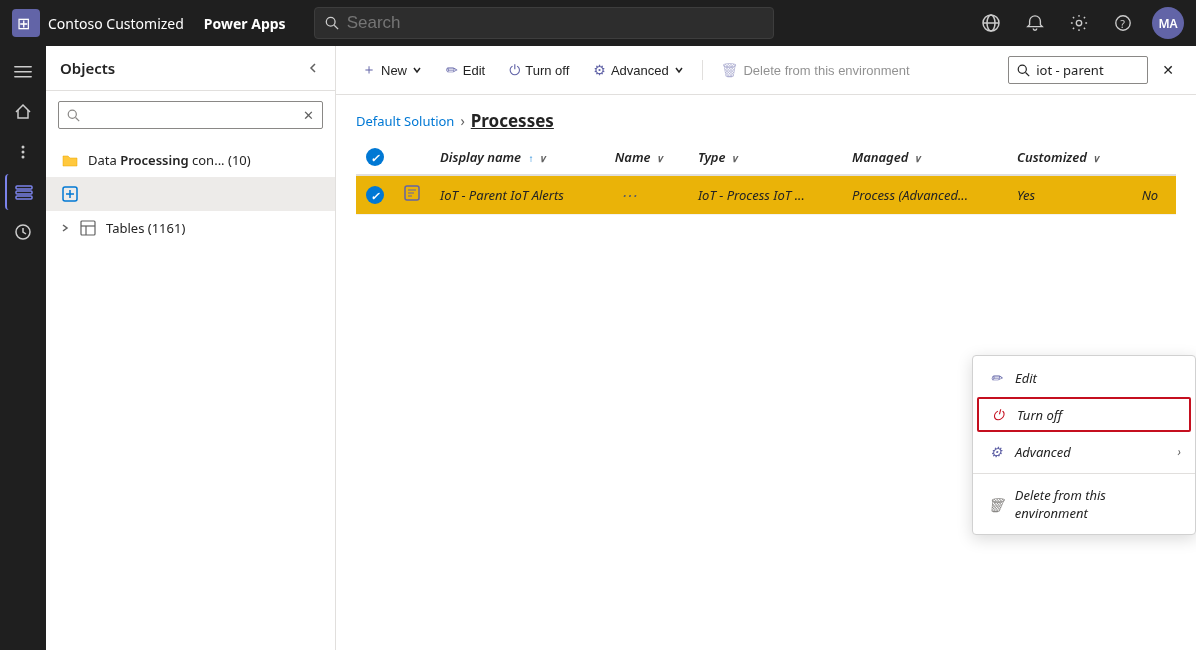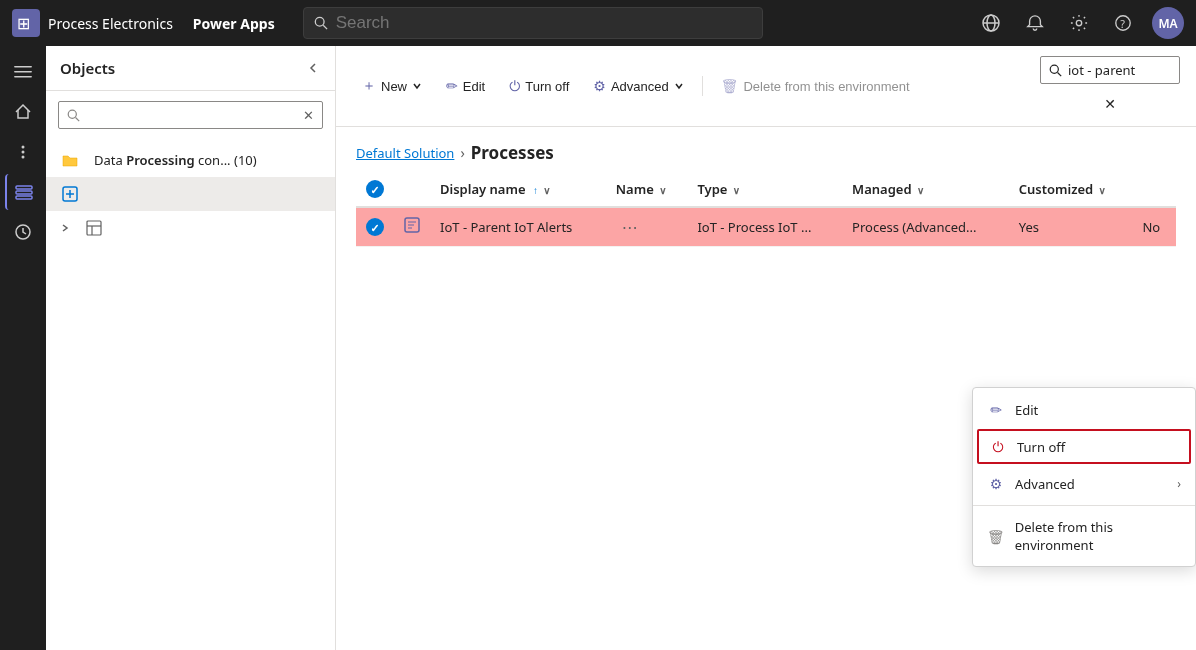--- a/index.html
+++ b/index.html
@@ -56,21 +56,21 @@
     .sidebar-title { font-size: 15px; font-weight: 600; color: #242424; }
     .sidebar-collapse { color: #616161; cursor: pointer; display: flex; align-items: center; }
     .sidebar-search {
       margin: 10px 12px; display: flex; align-items: center;
       border: 1px solid #8a8886; border-radius: 2px; padding: 4px 8px; gap: 6px;
     }
     .sidebar-search input { flex: 1; border: none; outline: none; font-size: 13px; }
     .sidebar-search-clear { color: #616161; cursor: pointer; }
     .sidebar-items { flex: 1; overflow-y: auto; padding: 4px 0; }
     .sidebar-item {
-      display: flex; align-items: center; padding: 7px 14px; gap: 14px;
+      display: flex; align-items: center; padding: 7px 14px; gap: 8px;
       cursor: pointer; color: #242424;
     }
     .sidebar-item.active { background: #edebe9; font-weight: 600; color: #0078d4; }
     .sidebar-item-icon { width: 20px; height: 20px; display: flex; align-items: center; justify-content: center; color: #616161; flex-shrink: 0; }
     .sidebar-item.active .sidebar-item-icon { color: #0078d4; }
     .sidebar-item-label { flex: 1; font-size: 13px; }
     .sidebar-item-label b { font-weight: 600; }
     .sidebar-expand { color: #616161; }
 
     
@@ -82,43 +82,43 @@
       border-bottom: 1px solid #e1dfdd; background: #fff; flex-shrink: 0;
     }
     .toolbar-btn {
       display: flex; align-items: center; gap: 5px;
       padding: 5px 10px; border: none; background: transparent;
       color: #242424; cursor: pointer; border-radius: 2px; font-size: 13px;
     }
     .toolbar-btn .icon { font-size: 14px; color: #6264a7; }
     .toolbar-btn-disabled { opacity: 0.5; cursor: default; }
     .toolbar-sep { width: 1px; height: 20px; background: #e1dfdd; margin: 0 4px; }
-    .toolbar-right { margin-left: auto; display: flex; align-items: center; gap: 8px; flex-direction: column; }
+    .toolbar-right { margin-left: auto; display: flex; align-items: center; gap: 8px; }
     .toolbar-search-box {
       display: flex; align-items: center; border: 1px solid #8a8886; border-radius: 2px;
       padding: 4px 8px; gap: 6px; min-width: 140px;
     }
     .toolbar-search-box span { font-size: 13px; color: #242424; }
 
     
     .breadcrumb { display: flex; align-items: center; padding: 14px 20px 8px; gap: 6px; }
-    .breadcrumb-link { color: #0078d4; cursor: pointer; font-size: 13px; text-decoration: underline; }
+    .breadcrumb-link { color: #0078d4; cursor: pointer; font-size: 13px; }
     .breadcrumb-sep { color: #616161; font-size: 14px; }
-    .breadcrumb-current { font-size: 17px; font-weight: 700; color: #242424; }
-
-    
-    .table-container { flex: 1; overflow: auto; padding: 0 20px; position: relative; }
+    .breadcrumb-current { font-size: 17px; font-weight: 700; color: #242424; text-decoration: underline; }
+
+    
+    .table-container { flex: 1; overflow: auto; padding: 0 20px; position: relative; font-style: italic; }
     table { width: 100%; border-collapse: collapse; }
     thead tr { border-bottom: 2px solid #e1dfdd; }
     th {
       text-align: left; padding: 8px 10px; font-size: 13px; font-weight: 600;
       color: #242424; white-space: nowrap; cursor: pointer;
     }
     td { padding: 8px 10px; font-size: 13px; color: #242424; border-bottom: 1px solid #f3f2f1; }
-    tbody tr.selected { background: #fca5a5; }
+    tbody tr.selected { background: #eab308; }
     .th-sort { margin-left: 4px; font-size: 10px; color: #0078d4; }
     .th-chevron { margin-left: 2px; font-size: 10px; color: #616161; }
     .check-circle { width: 18px; height: 18px; background: #0078d4; border-radius: 50%; display: flex; align-items: center; justify-content: center; }
     .check-circle::after { content: '✓'; color: #fff; font-size: 11px; font-weight: 700; }
     .row-icon { font-size: 14px; color: #6264a7; }
     .col-more { color: #616161; cursor: pointer; font-size: 16px; padding: 2px 6px; border-radius: 2px; }
 
     
     .context-menu {
       position: absolute; left: 636px; top: 215px;
@@ -141,21 +141,21 @@
   </style>
 </head>
 <body>
 
 <div class="topnav">
   <div class="topnav-logo">
     <svg class="topnav-logo-icon" viewBox="0 0 28 28" fill="none">
       <rect width="28" height="28" rx="4" fill="#6264a7"></rect>
       <text x="5" y="20" font-size="16" fill="white">⊞</text>
     </svg>
-    <span class="topnav-logo-text">Process Electronics</span>
+    <span class="topnav-logo-text">Contoso Customized</span>
   </div>
   <span class="topnav-appname">Power Apps</span>
   <div class="topnav-search">
     <svg width="14" height="14" viewBox="0 0 16 16" fill="none">
       <circle cx="6.5" cy="6.5" r="5" stroke="#ccc" stroke-width="1.5"></circle>
       <line x1="10.5" y1="10.5" x2="15" y2="15" stroke="#ccc" stroke-width="1.5"></line>
     </svg>
     <input placeholder="Search" style="">
   </div>
   <div class="topnav-right">
@@ -266,20 +266,21 @@
               <path d="M3 2l4 3-4 3" stroke="#616161" stroke-width="1.5"></path>
             </svg>
         </span>
         <span class="sidebar-item-icon">
           <svg width="16" height="16" viewBox="0 0 16 16" fill="none">
               <rect x="1" y="1" width="14" height="14" rx="1" stroke="#616161" stroke-width="1.2"></rect>
               <line x1="1" y1="6" x2="15" y2="6" stroke="#616161" stroke-width="1.2"></line>
               <line x1="6" y1="6" x2="6" y2="15" stroke="#616161" stroke-width="1.2"></line>
             </svg>
         </span>
+        <span class="sidebar-item-label">Tables (1161)</span>
       </div>
     </div>
   </div>
 
   <div class="content">
 
     <div class="toolbar">
       <button class="toolbar-btn">
         <span class="icon">＋</span>
         <span>New</span>

